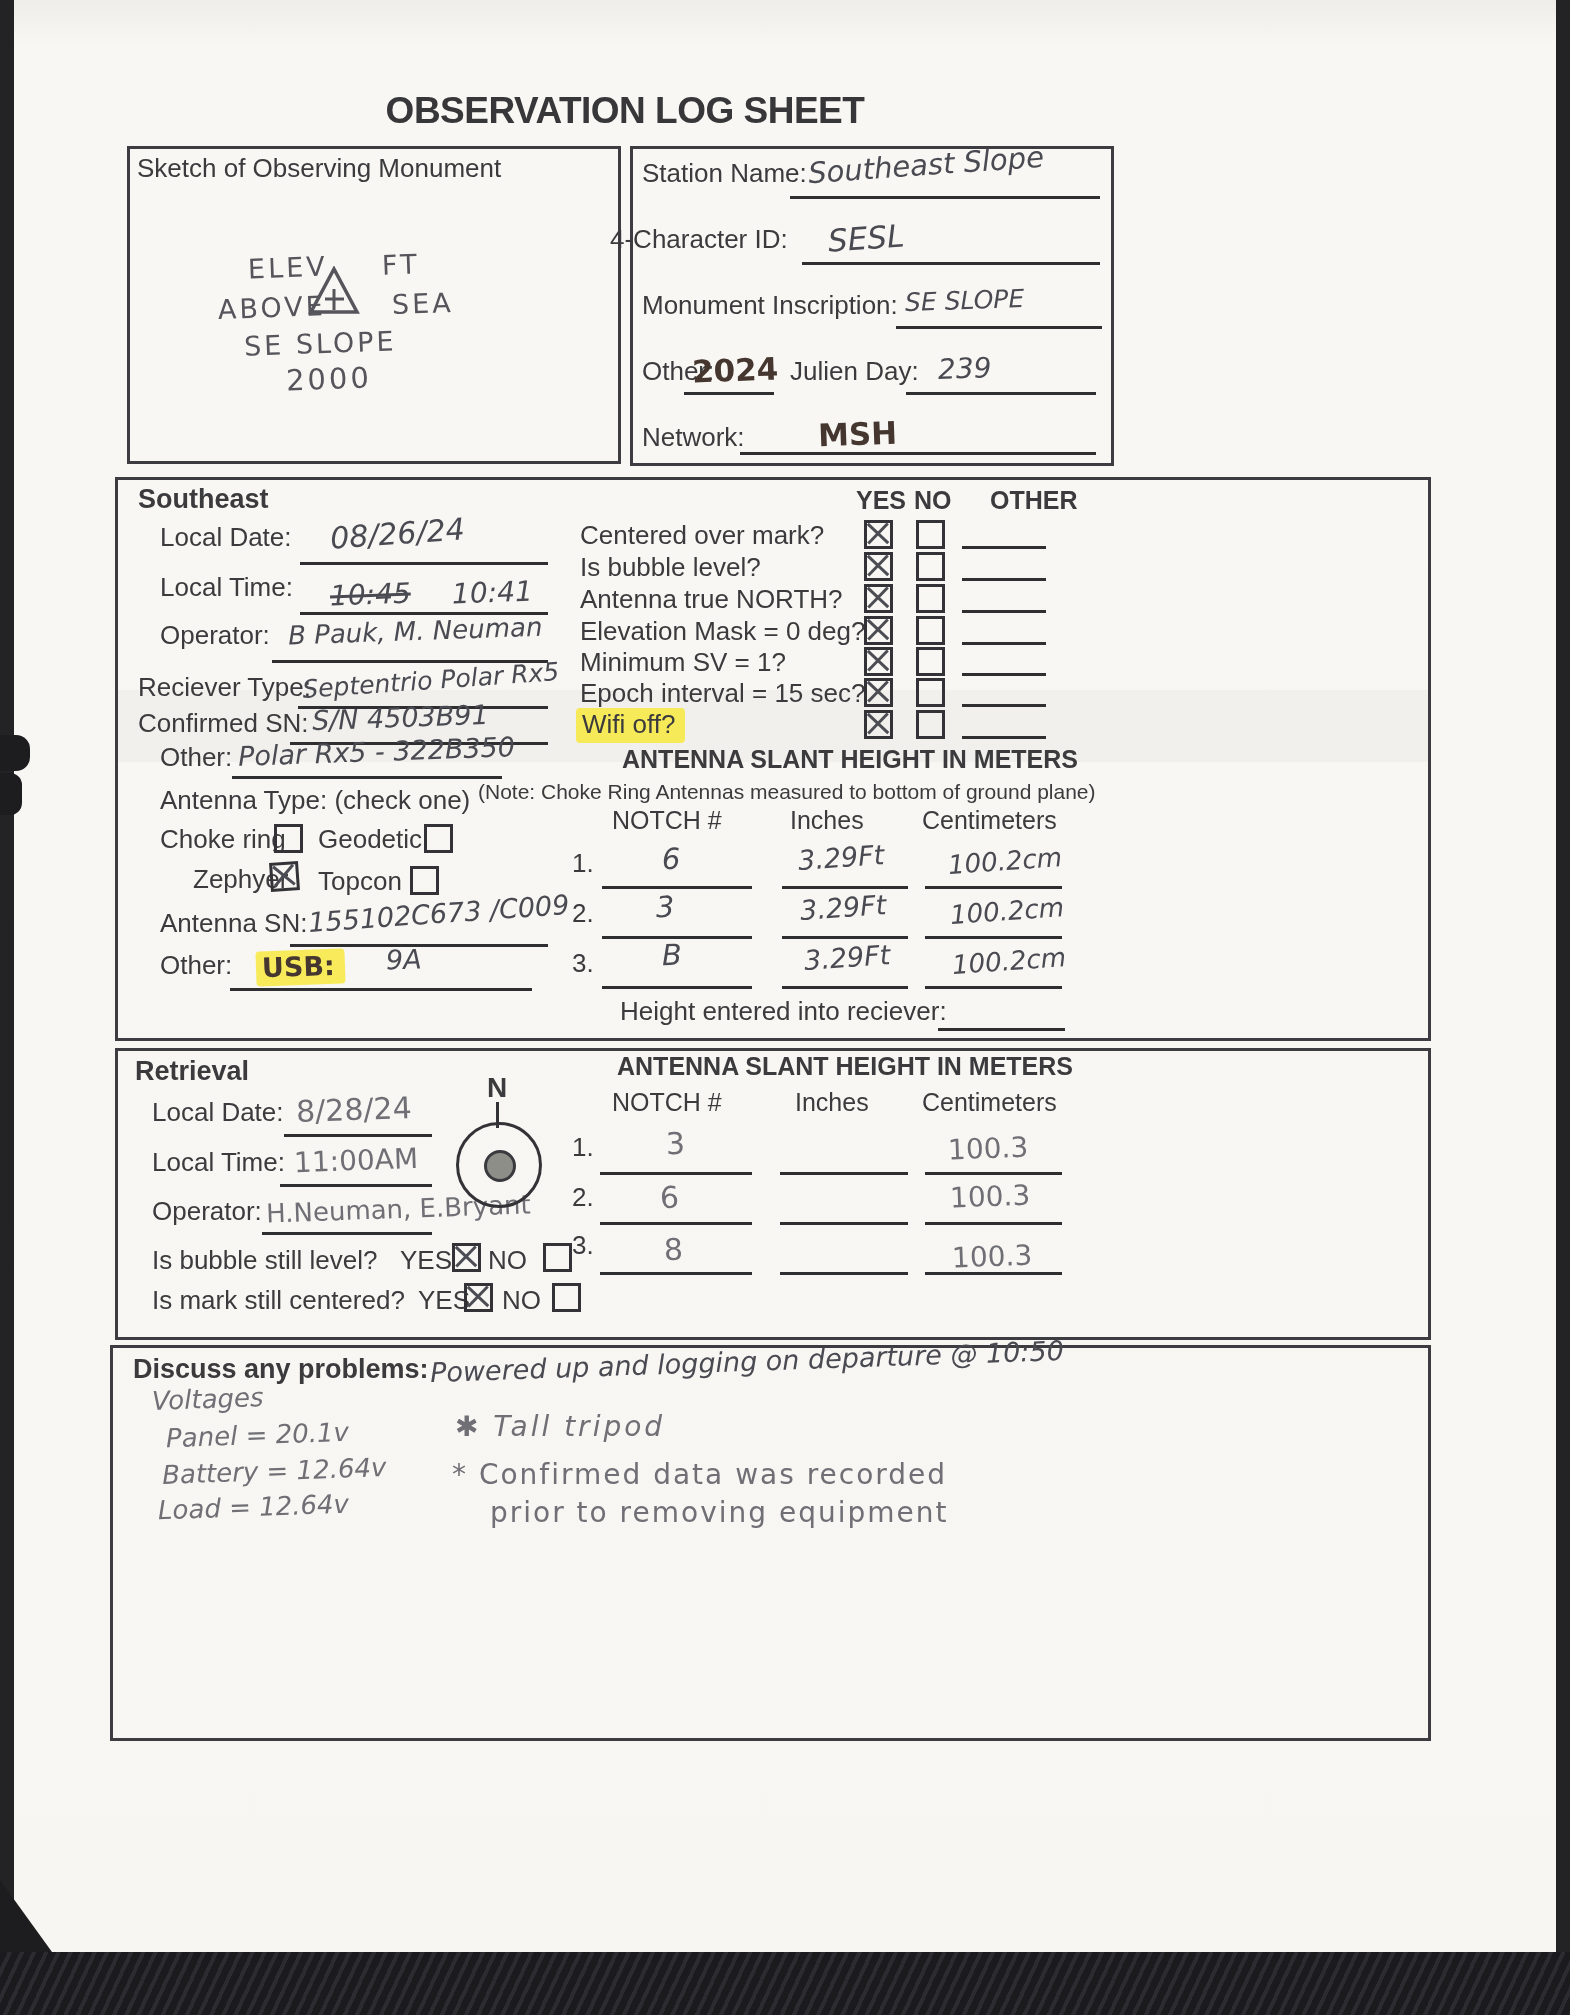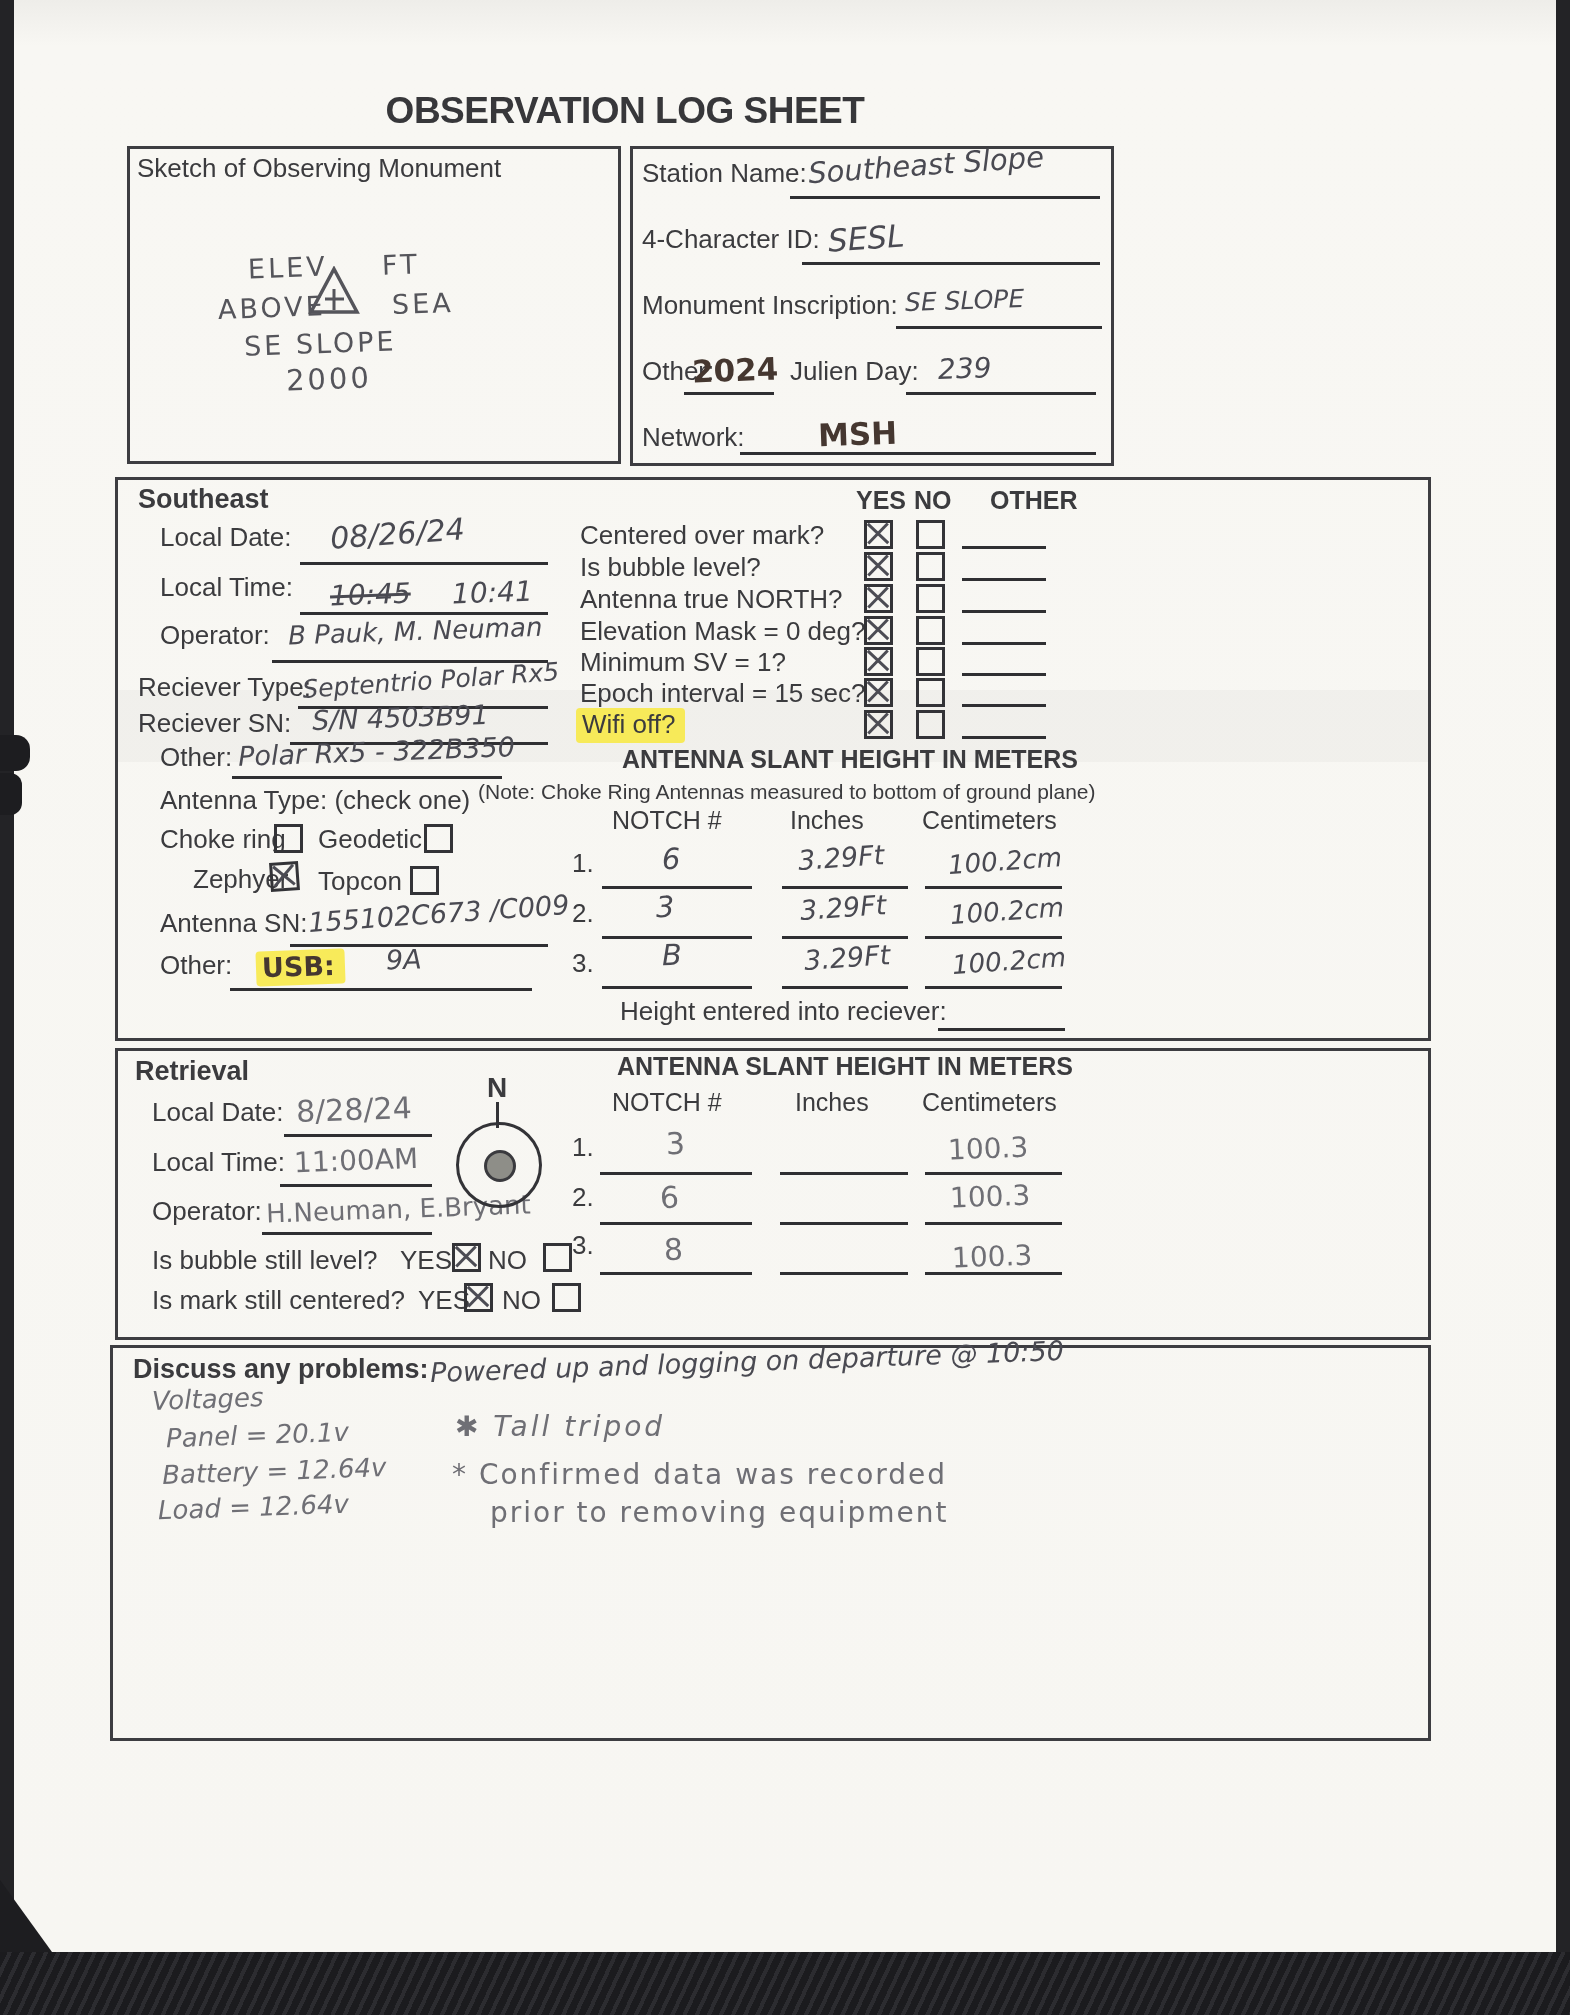--- a/index.html
+++ b/index.html
@@ -76,21 +76,21 @@
 <span class="abs pencil-caps tilt2" style="left:218px;top:292px;font-size:27px;">ABOVE</span>
 <span class="abs pencil-caps tilt2" style="left:392px;top:288px;font-size:27px;">SEA</span>
 <span class="abs pencil-caps tilt2" style="left:244px;top:328px;font-size:27px;">SE SLOPE</span>
 <span class="abs pencil-caps tilt2" style="left:286px;top:362px;font-size:29px;">2000</span>
 
 <div class="box" style="left:630px;top:146px;width:478px;height:314px;"></div>
 <div class="abs label" style="left:642px;top:158px;">Station Name:</div>
 <span class="abs ink tilt1" style="left:808px;top:148px;font-size:29px;">Southeast Slope</span>
 <div class="ul" style="left:790px;top:196px;width:310px;"></div>
 
-<div class="abs label" style="left:642px;top:224px;">4-Character ID:</div>
+<div class="abs label" style="left:610px;top:224px;">4-Character ID:</div>
 <span class="abs ink tilt1" style="left:828px;top:220px;font-size:31px;">SESL</span>
 <div class="ul" style="left:802px;top:262px;width:298px;"></div>
 
 <div class="abs label" style="left:642px;top:290px;">Monument Inscription:</div>
 <span class="abs ink tilt2" style="left:905px;top:286px;font-size:25px;">SE SLOPE</span>
 <div class="ul" style="left:896px;top:326px;width:206px;"></div>
 
 <div class="abs label" style="left:642px;top:356px;">Other:</div>
 <span class="abs marker tilt2" style="left:692px;top:352px;font-size:31px;">2024</span>
 <div class="ul" style="left:684px;top:392px;width:90px;"></div>
@@ -115,21 +115,21 @@
 <span class="abs ink tilt2" style="left:452px;top:576px;font-size:28px;">10:41</span>
 
 <div class="abs label" style="left:160px;top:620px;">Operator:</div>
 <div class="ul" style="left:272px;top:660px;width:276px;"></div>
 <span class="abs ink tilt2" style="left:288px;top:616px;font-size:26px;">B Pauk, M. Neuman</span>
 
 <div class="abs label" style="left:138px;top:672px;">Reciever Type:</div>
 <div class="ul" style="left:298px;top:706px;width:250px;"></div>
 <span class="abs ink tilt1" style="left:302px;top:666px;font-size:25px;">Septentrio Polar Rx5</span>
 
-<div class="abs label" style="left:138px;top:708px;">Reciever SN:</div>
+<div class="abs label" style="left:138px;top:708px;">Confirmed SN:</div>
 <div class="ul" style="left:290px;top:742px;width:258px;"></div>
 <span class="abs ink tilt2" style="left:312px;top:702px;font-size:27px;">S/N 4503B91</span>
 
 <div class="abs label" style="left:160px;top:742px;">Other:</div>
 <div class="ul" style="left:232px;top:776px;width:270px;"></div>
 <span class="abs ink tilt2" style="left:238px;top:736px;font-size:27px;">Polar Rx5 - 322B350</span>
 
 <div class="abs label" style="left:160px;top:785px;">Antenna Type: (check one)</div>
 
 <div class="abs label" style="left:160px;top:824px;">Choke ring</div>

